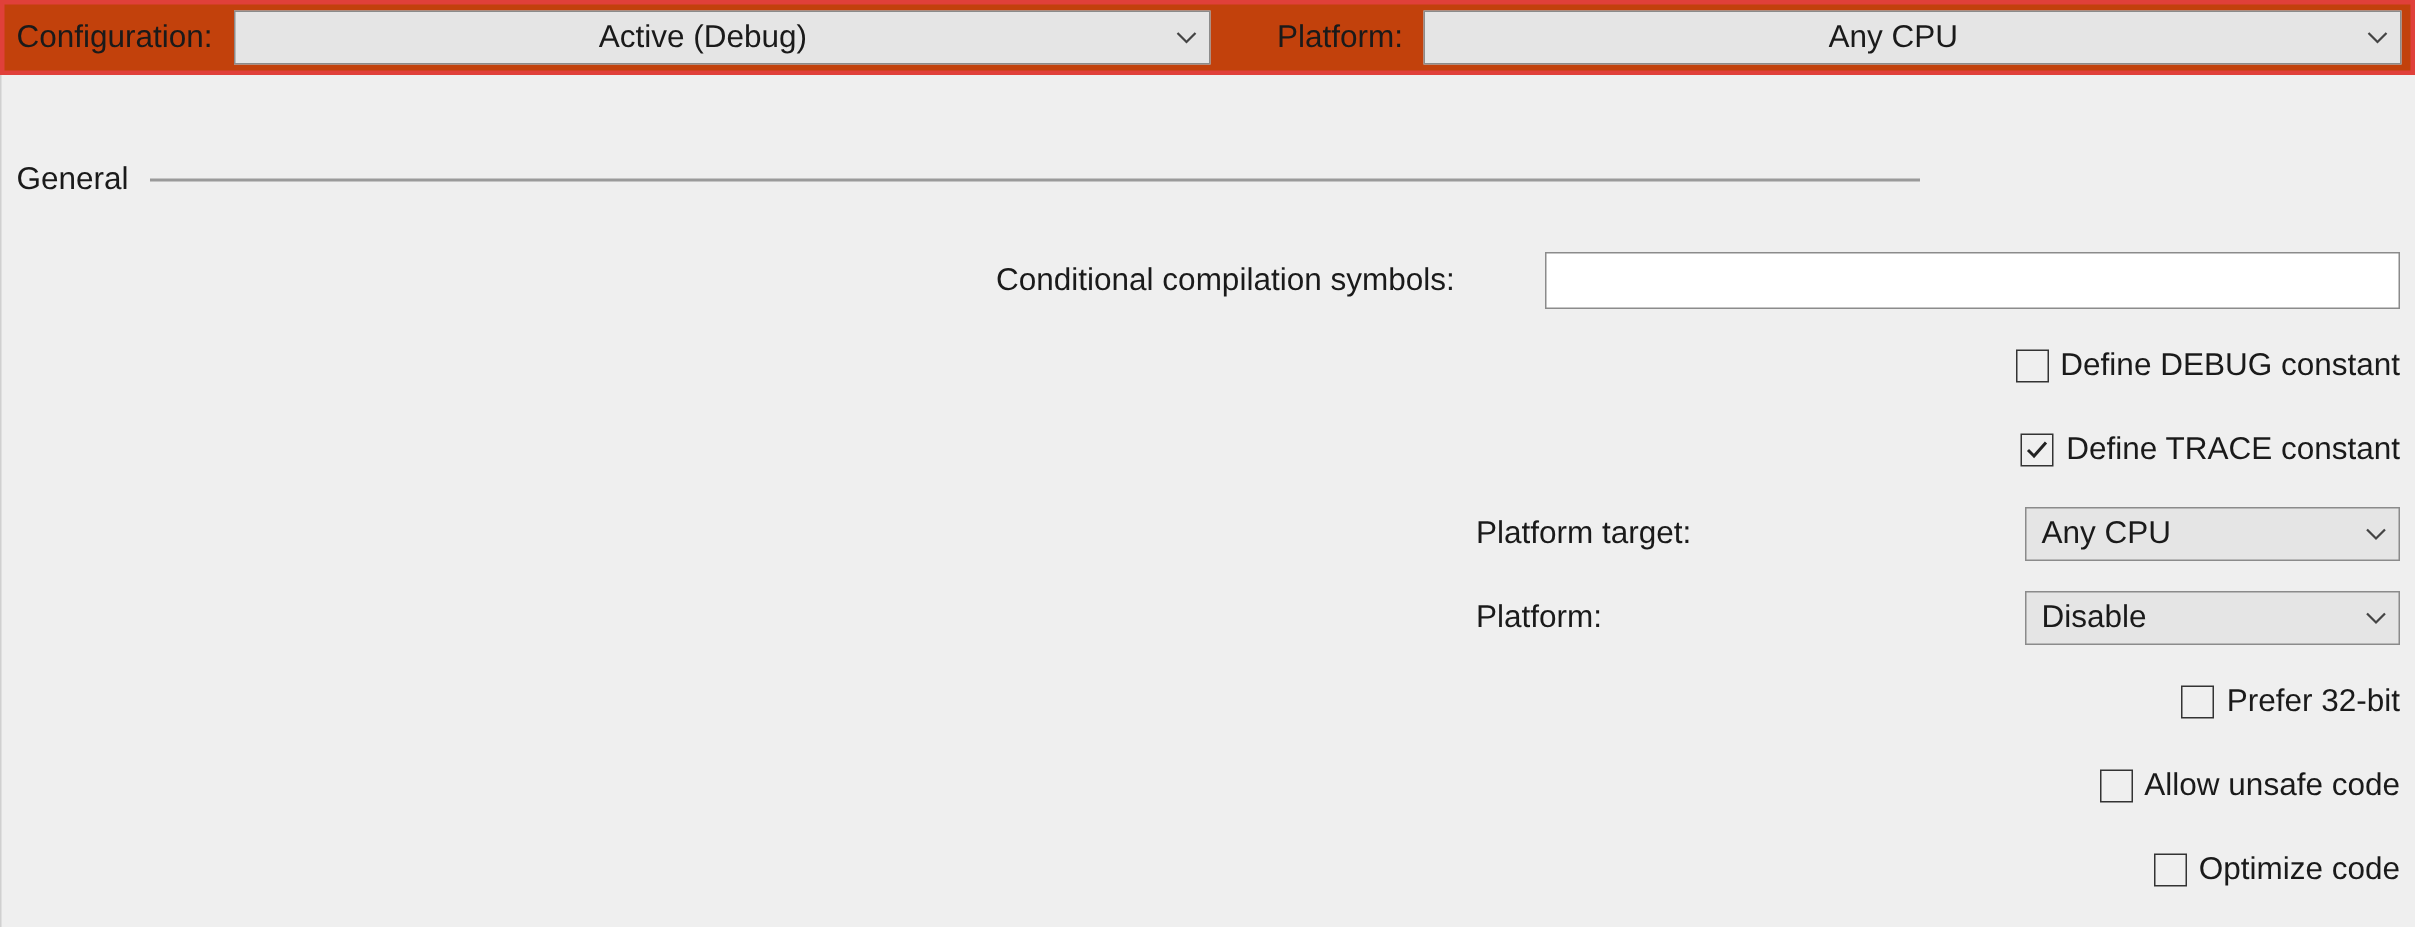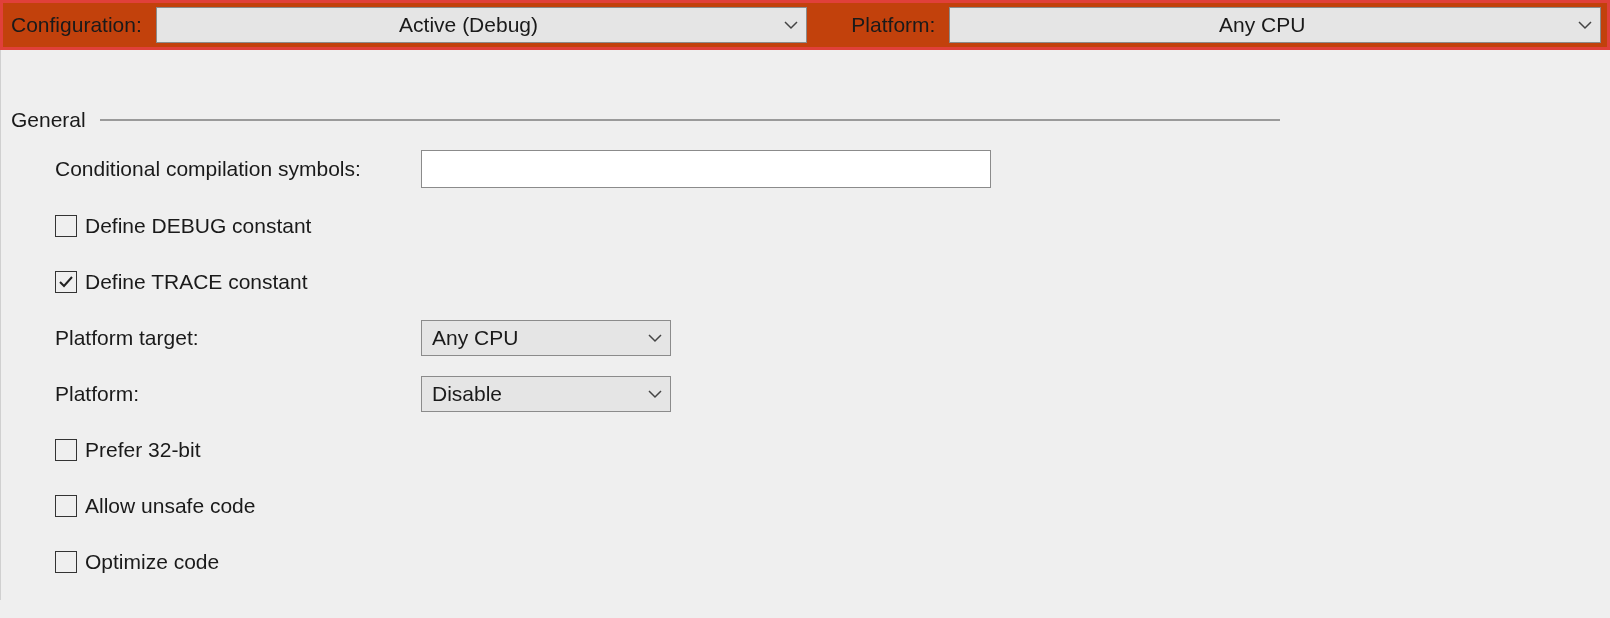--- a/index.html
+++ b/index.html
@@ -58,21 +58,21 @@
     background: #efefef;
     border-left: 1px solid #d0d0d0;
   }
   .panel-inner {
     padding: 58px 10px 20px 10px;
   }
   .section-header {
     display: flex;
     align-items: center;
     gap: 14px;
-    margin-bottom: 18px;
+    margin-bottom: 36px;
   }
   .section-title {
     white-space: nowrap;
     font-size: 21px;
   }
   .section-rule {
     flex: 1;
     height: 2px;
     width: 1180px;
     max-width: 1180px;
@@ -82,20 +82,21 @@
   .form-rows {
     padding-left: 44px;
     display: flex;
     flex-direction: column;
     gap: 20px;
   }
   .form-row {
     display: flex;
     align-items: center;
     min-height: 36px;
+    justify-content: flex-end;
   }
   .form-label-col {
     width: 366px;
     white-space: nowrap;
   }
   .textinput {
     width: 570px;
     height: 38px;
     background: #ffffff;
     border: 1px solid #8b8b8b;

